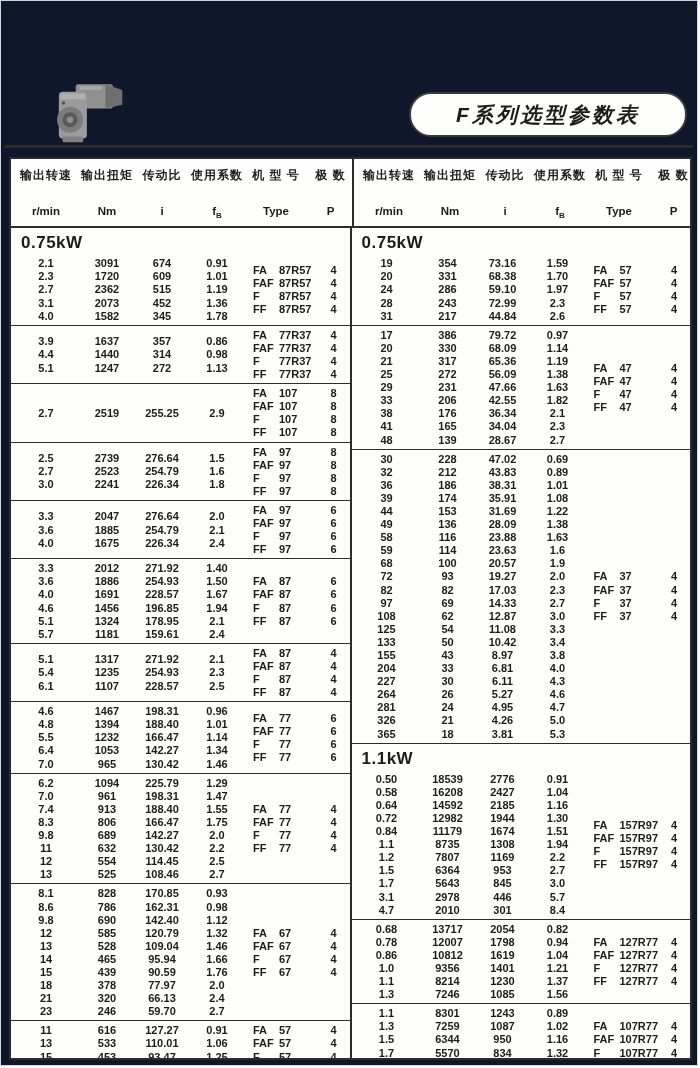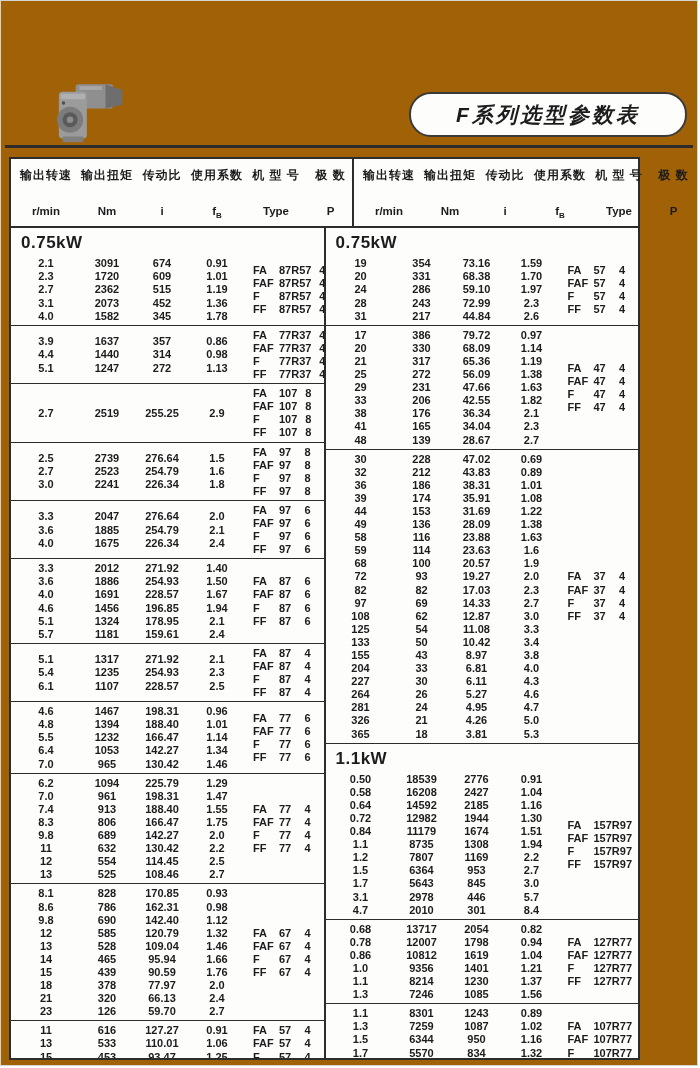--- a/index.html
+++ b/index.html
@@ -1,27 +1,27 @@
 <!DOCTYPE html>
 <html><head>
 <meta charset="utf-8">
 <style>
   html,body{margin:0;padding:0;background:#ffffff;}
   body{width:700px;height:1068px;font-family:"Liberation Sans","DejaVu Sans",sans-serif;color:#1c1c1c;}
-  .page{position:relative;width:698px;height:1066px;border:1px solid #d4d4d2;background:#a16207;box-sizing:border-box;overflow:hidden;}
+  .page{position:relative;width:698px;height:1066px;border:1px solid #d4d4d2;background:#0f172a;box-sizing:border-box;overflow:hidden;}
 
   
   .motor{position:absolute;left:36px;top:74px;width:96px;height:70px;}
   .titlebox{position:absolute;right:10px;top:91px;width:274px;height:41px;border:2px solid #3a3a3a;border-radius:22px;
             display:flex;align-items:center;justify-content:center;background:#fdfdfc;}
   .titlebox span{font-style:italic;font-weight:bold;font-size:21px;letter-spacing:3px;white-space:nowrap;}
   .rule{position:absolute;left:4px;right:4px;top:144px;height:3px;background:#2c2c2c;}
 
   
-  .table{position:absolute;left:8px;top:156px;width:631px;bottom:5px;border:2px solid #2c2c2c;box-sizing:border-box;
+  .table{position:absolute;left:8px;top:156px;width:683px;bottom:5px;border:2px solid #2c2c2c;box-sizing:border-box;
          display:flex;flex-direction:column;background:#fdfdfc;}
   .thead{display:flex;border-bottom:2px solid #2c2c2c;flex:none;}
   .half-head{flex:1;display:flex;padding:8px 0 6px 0;}
   .half-head:first-child{border-right:2px solid #2c2c2c;}
   .hcell{text-align:center;}
   .hcn{font-size:12px;font-weight:bold;letter-spacing:1px;white-space:nowrap;}
   .hen{font-size:11.5px;font-weight:bold;margin-top:21px;}
   .hen sub{font-size:8px;}
 
   .tbody{flex:1;display:flex;overflow:hidden;justify-content:flex-end;}
@@ -633,21 +633,21 @@
                   <div class="ncell w3">2.0</div>
                 </div>
                 <div class="nrow">
                   <div class="ncell w0">21</div>
                   <div class="ncell w1">320</div>
                   <div class="ncell w2">66.13</div>
                   <div class="ncell w3">2.4</div>
                 </div>
                 <div class="nrow">
                   <div class="ncell w0">23</div>
-                  <div class="ncell w1">126</div>
+                  <div class="ncell w1">246</div>
                   <div class="ncell w2">59.70</div>
                   <div class="ncell w3">2.7</div>
                 </div>
               </div>
               <div class="types">
                 <div class="tline">
                   <span class="tprefix">FA</span>
                   <span class="tmodel">67</span>
                   <span class="tpole">4</span>
                 </div>

